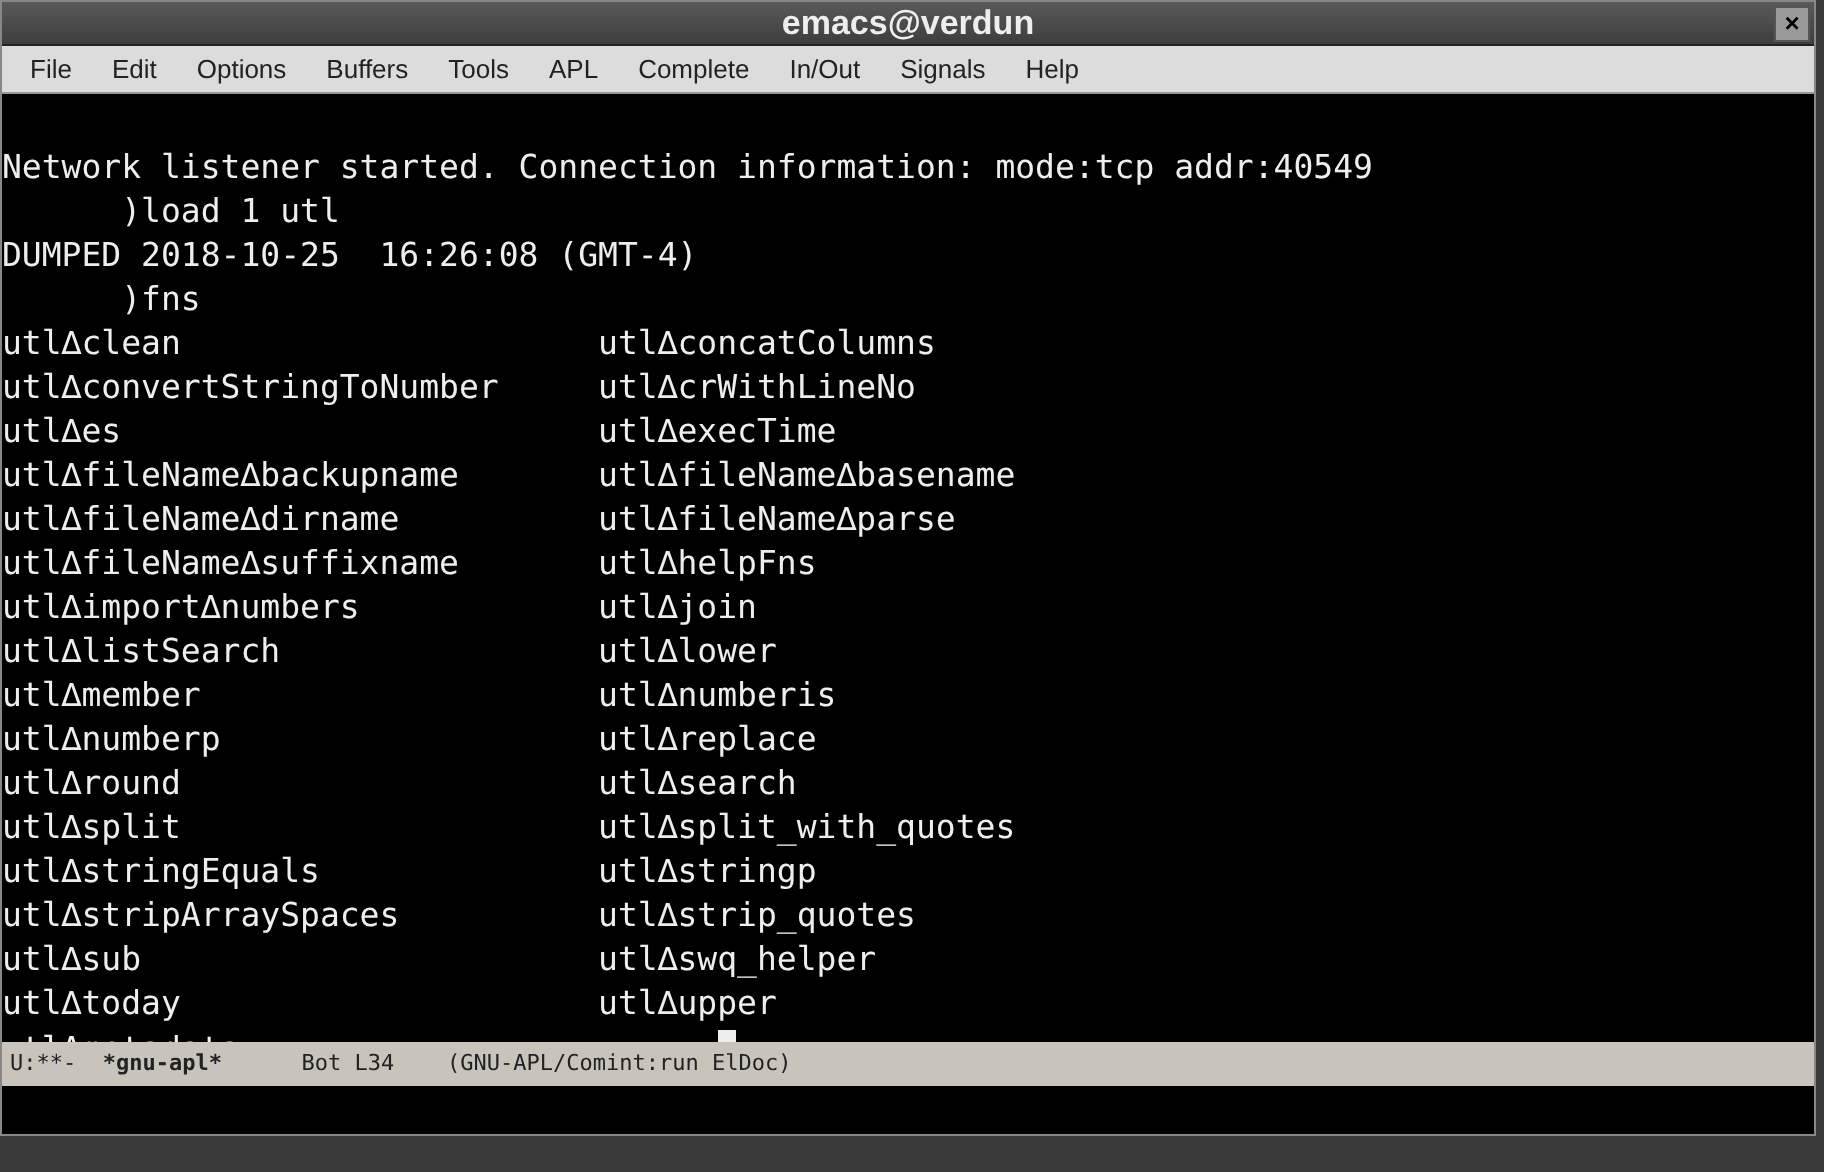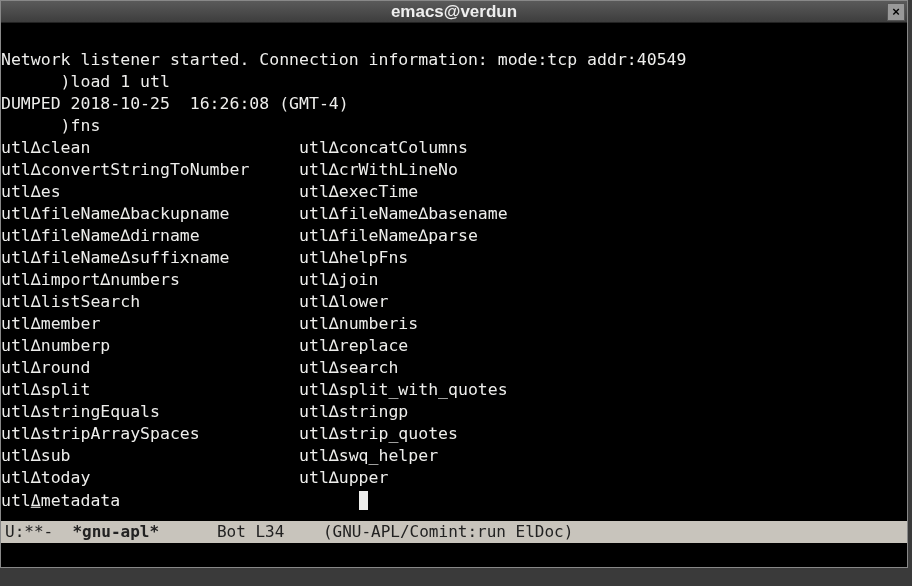--- a/index.html
+++ b/index.html
@@ -80,21 +80,21 @@
   }
   .modeline {
     position: absolute;
     bottom: 24px;
     left: 0;
     right: 0;
     height: 22px;
     background: #c8c4bc;
     color: #222;
     font-family: "DejaVu Sans Mono", monospace;
-    font-size: 16px;
+    font-size: 11px;
     line-height: 22px;
     padding: 0 4px;
     white-space: pre;
   }
   .modeline .buf { font-weight: bold; }
   .minibuffer {
     position: absolute;
     bottom: 0;
     left: 0;
     right: 0;
@@ -113,20 +113,32 @@
 </head>
 <body>
 
 <div class="window">
 
   <div class="titlebar">
     <span class="titlebar-title">emacs@verdun</span>
     <span class="titlebar-close">×</span>
   </div>
 
+  <div class="menubar">
+    <span class="menu-item">File</span>
+    <span class="menu-item">Edit</span>
+    <span class="menu-item">Options</span>
+    <span class="menu-item">Buffers</span>
+    <span class="menu-item">Tools</span>
+    <span class="menu-item">APL</span>
+    <span class="menu-item">Complete</span>
+    <span class="menu-item">In/Out</span>
+    <span class="menu-item">Signals</span>
+    <span class="menu-item">Help</span>
+  </div>
 
   <div class="terminal">
 <span>Network listener started. Connection information: mode:tcp addr:40549</span>
 <span>      )load 1 utl</span>
 <span>DUMPED 2018-10-25  16:26:08 (GMT-4)</span>
 <span>      )fns</span>
 <span id="fns-block">utl∆clean                     utl∆concatColumns
 utl∆convertStringToNumber     utl∆crWithLineNo
 utl∆es                        utl∆execTime
 utl∆fileName∆backupname       utl∆fileName∆basename

